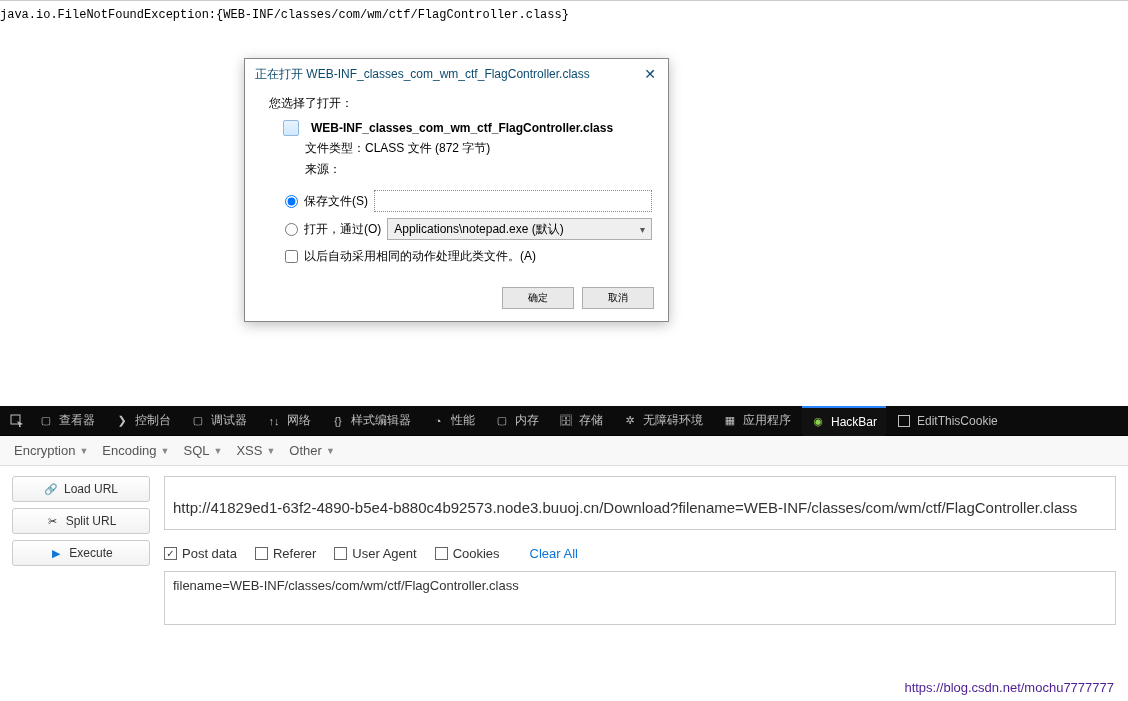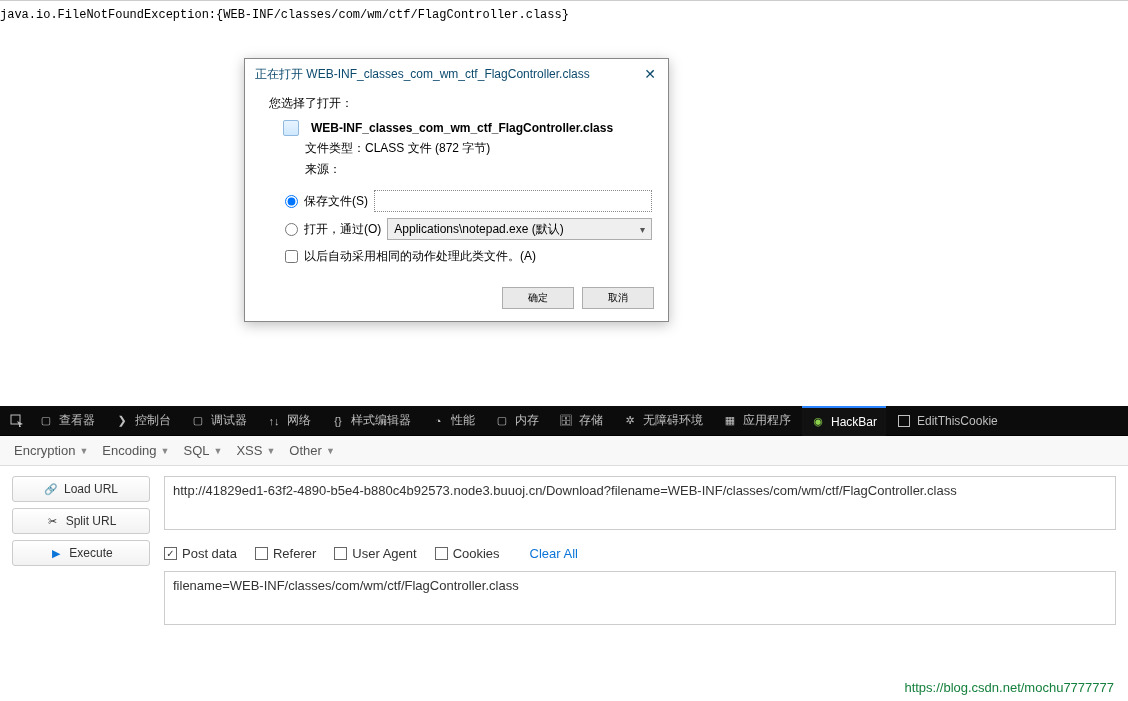--- a/index.html
+++ b/index.html
@@ -41,28 +41,28 @@
 
 .hb-tool { height: 30px; background: #f8f8f8; border-bottom: 1px solid #ddd; display: flex; align-items: center; gap: 14px; padding: 0 14px; font-size: 13px; color: #555; }
 .hb-dd { display: flex; align-items: center; gap: 4px; cursor: pointer; }
 .caret { font-size: 9px; color: #888; }
 
 .hb-body { display: flex; padding: 10px 12px 0 12px; gap: 14px; }
 .hb-left { width: 138px; display: flex; flex-direction: column; gap: 6px; }
 .hb-btn { height: 26px; border: 1px solid #ccc; border-radius: 3px; background: linear-gradient(#fff,#f2f2f2); display: flex; align-items: center; justify-content: center; gap: 6px; font-size: 12px; color: #333; cursor: pointer; }
 .hb-btn .bic { width: 14px; height: 14px; display: inline-flex; align-items: center; justify-content: center; font-size: 11px; }
 .hb-right { flex: 1; display: flex; flex-direction: column; }
-.url-box { width: 100%; height: 54px; border: 1px solid #ccc; padding: 6px 8px; font-size: 13px; color: #333; background: #fff; }
+.url-box { width: 100%; height: 54px; border: 1px solid #ccc; padding: 22px 8px; font-size: 15px; color: #333; background: #fff; }
 .opts-row { display: flex; align-items: center; gap: 18px; margin: 16px 0 10px 0; font-size: 13px; color: #333; }
 .chk { display: flex; align-items: center; gap: 5px; }
 .chk .cb { width: 13px; height: 13px; border: 1px solid #666; display: inline-flex; align-items: center; justify-content: center; font-size: 10px; background: #fff; }
 .clear-all { color: #0b76d8; cursor: pointer; margin-left: 12px; }
 .post-box { width: 100%; height: 54px; border: 1px solid #ccc; padding: 6px 8px; font-size: 13px; color: #333; background: #fff; }
 
-.watermark { position: absolute; right: 14px; bottom: 6px; color: #15803d; font-size: 13px; }
+.watermark { position: absolute; right: 14px; bottom: 6px; color: #4c1d95; font-size: 13px; }
 svg { display: block; }
 </style>
 </head>
 <body>
 
 <div class="page-top">
   <div class="err-msg">java.io.FileNotFoundException:{WEB-INF/classes/com/wm/ctf/FlagController.class}</div>
 
   <div class="dialog">
     <div class="dlg-title">

